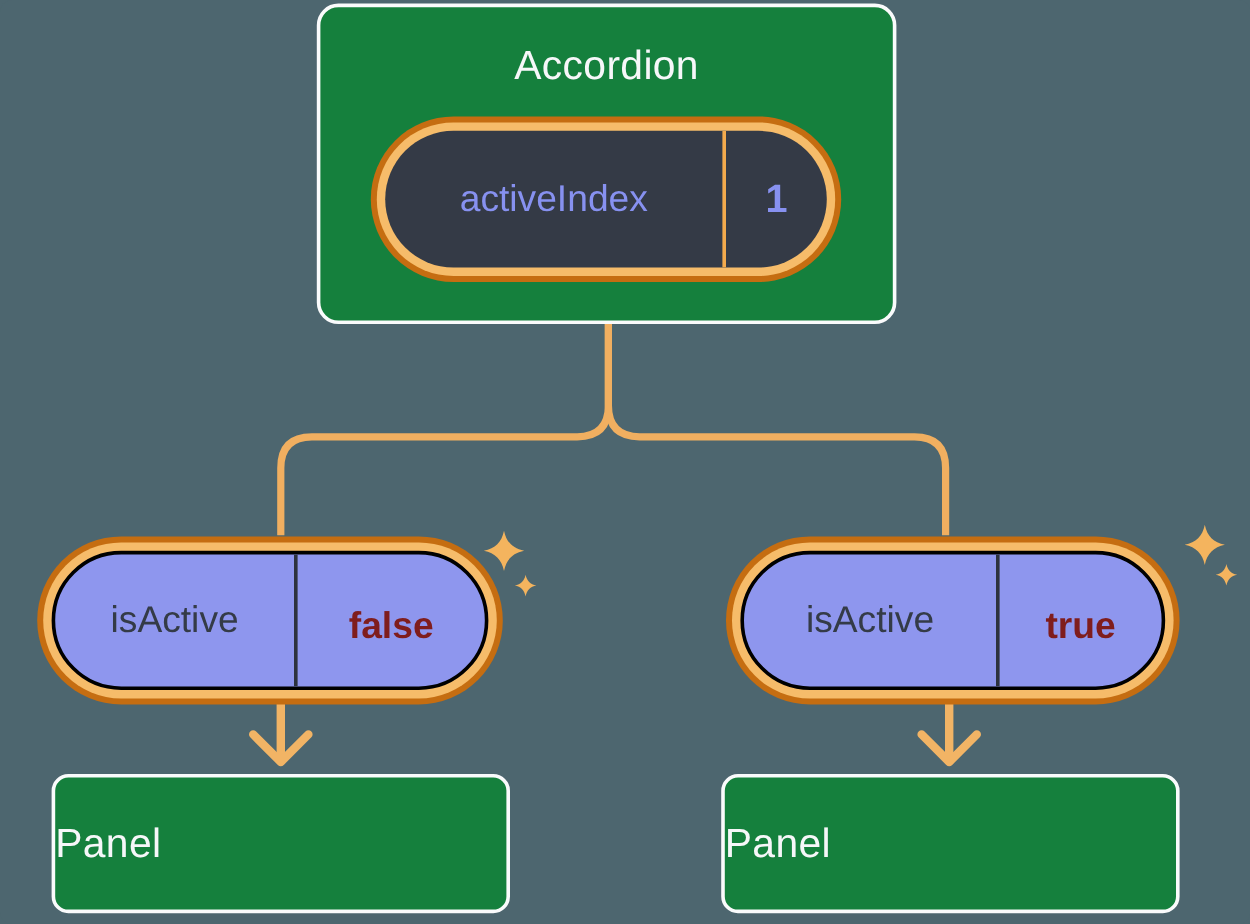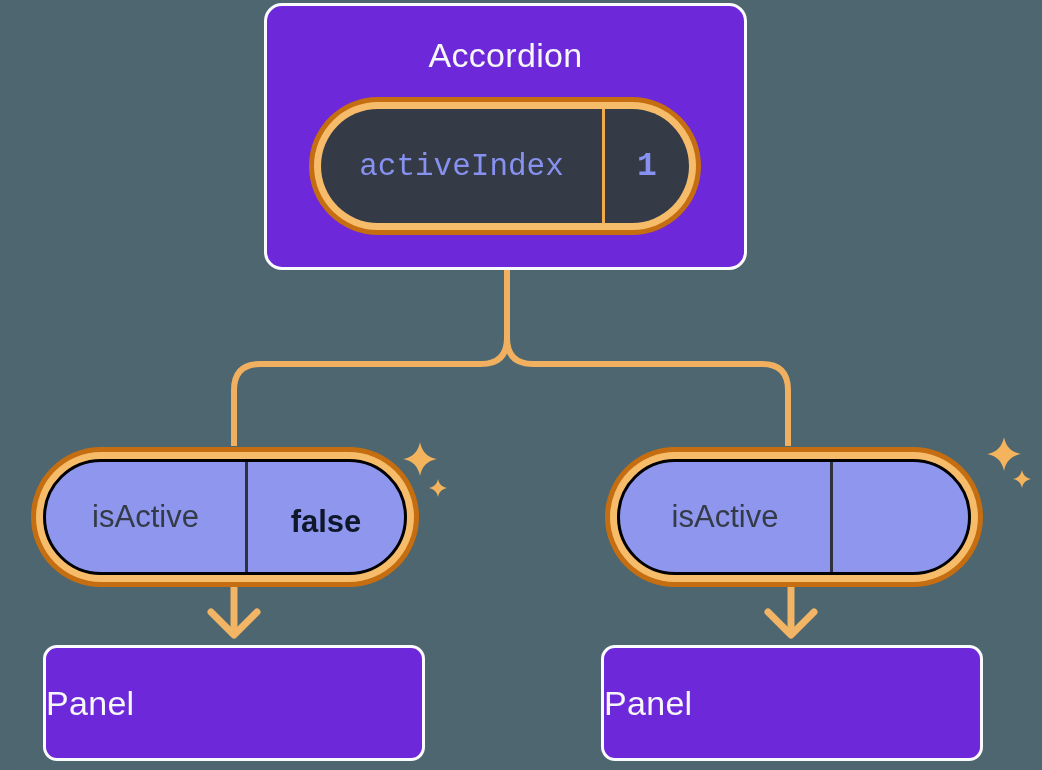--- a/index.html
+++ b/index.html
@@ -10,21 +10,21 @@
     overflow:hidden;
     font-family:"Liberation Sans","DejaVu Sans",sans-serif;
     border-radius:10px;
   }
   .overlay{position:absolute;left:0;top:0;width:1042px;height:770px;pointer-events:none;}
 
   
   .node{
     position:absolute;
     box-sizing:border-box;
-    background:#6d28d9;
+    background:#15803d;
     border:3px solid #FAFBFC;
     border-radius:18px;
   }
   .node-title{
     color:#F6F7F9;
     font-size:34px;
     font-weight:500;
     text-align:center;
     letter-spacing:.3px;
   }
@@ -46,34 +46,33 @@
   }
   .pill-cell{display:flex;align-items:center;justify-content:center;}
   .pill-name{font-size:31px;font-weight:400;}
   .pill-value{font-size:31px;font-weight:700;}
   .pill-divider{width:3px;align-self:stretch;}
 
   
   .state-pill{
     left:54px;top:103px;width:368px;height:114px;
     background:#343A46;
-    font-family:Liberation Mono, monospace;
   }
   .state-pill .pill-name{width:281px;color:#8791F0;}
   .state-pill .pill-divider{background:#F3AA4D;}
   .state-pill .pill-value{flex:1;color:#8791F0;font-size:33px;}
 
   
   .prop-pill{
     background:#8E96EE;
     border:3px solid #000000;
   }
   .prop-pill .pill-name{color:#343B47;}
   .prop-pill .pill-divider{background:#2D323E;}
-  .prop-pill .pill-value{flex:1;color:#0f172a;margin-top:10px;}
+  .prop-pill .pill-value{flex:1;color:#7f1d1d;margin-top:10px;}
   .prop-pill-left{left:43px;top:459px;width:364px;height:116px;}
   .prop-pill-left .pill-name{width:199px;}
   .prop-pill-right{left:617px;top:459px;width:354px;height:116px;}
   .prop-pill-right .pill-name{width:210px;}
 </style>
 </head>
 <body>
 
 <div class="canvas">
 
@@ -116,20 +115,21 @@
 
   <div class="pill prop-pill prop-pill-left">
     <span class="pill-cell pill-name">isActive</span>
     <span class="pill-divider"></span>
     <span class="pill-cell pill-value">false</span>
   </div>
 
   <div class="pill prop-pill prop-pill-right">
     <span class="pill-cell pill-name">isActive</span>
     <span class="pill-divider"></span>
+    <span class="pill-cell pill-value">true</span>
   </div>
 
   <div class="node panel-node panel-left">
     <div class="node-title">Panel</div>
   </div>
 
   <div class="node panel-node panel-right">
     <div class="node-title">Panel</div>
   </div>
 

